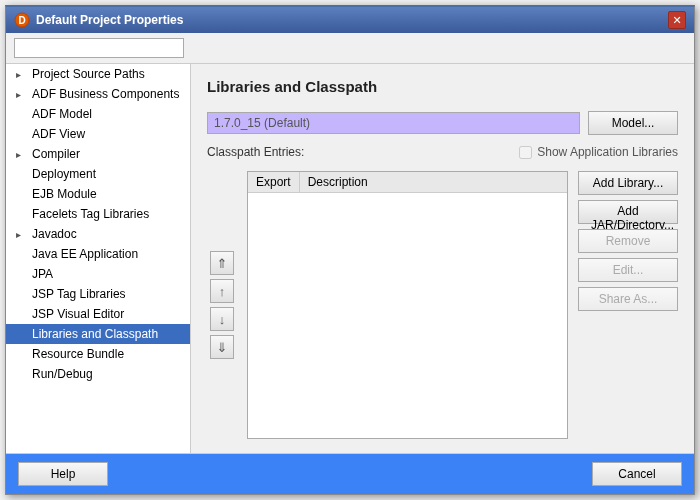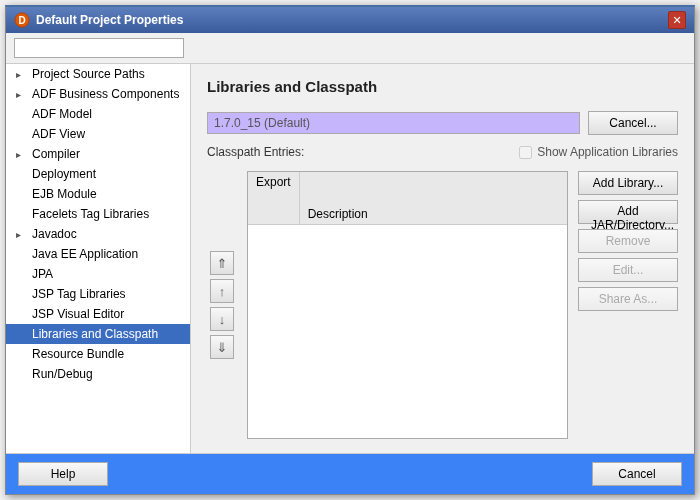--- a/index.html
+++ b/index.html
@@ -203,21 +203,20 @@
       background: #e8e8e8;
       border-bottom: 1px solid #ccc;
       font-size: 12px;
     }
     .table-header-cell {
       padding: 3px 8px;
       border-right: 1px solid #ccc;
     }
     .table-header-cell:last-child {
       border-right: none;
-      margin-top: 32px;
     }
     .table-body {
       flex: 1;
       overflow-y: auto;
     }
     .right-buttons {
       display: flex;
       flex-direction: column;
       gap: 5px;
       width: 100px;
@@ -349,21 +348,21 @@
             <span>Run/Debug</span>
           </div>
         </div>
 
       <div class="main-panel">
         <div class="panel-title">Libraries and Classpath</div>
 
         <div class="java-se-section">
           <div class="java-se-row">
             <input class="java-se-input" type="text" readonly="" value="1.7.0_15 (Default)" style="">
-            <button class="btn">Cancel...</button>
+            <button class="btn">Model...</button>
           </div>
         </div>
 
         <div class="classpath-section">
           <div class="classpath-header">
             <label>Classpath Entries:</label>
             <div class="show-app-libs">
               <input type="checkbox" disabled="" style="">
               <span>Show Application Libraries</span>
             </div>

